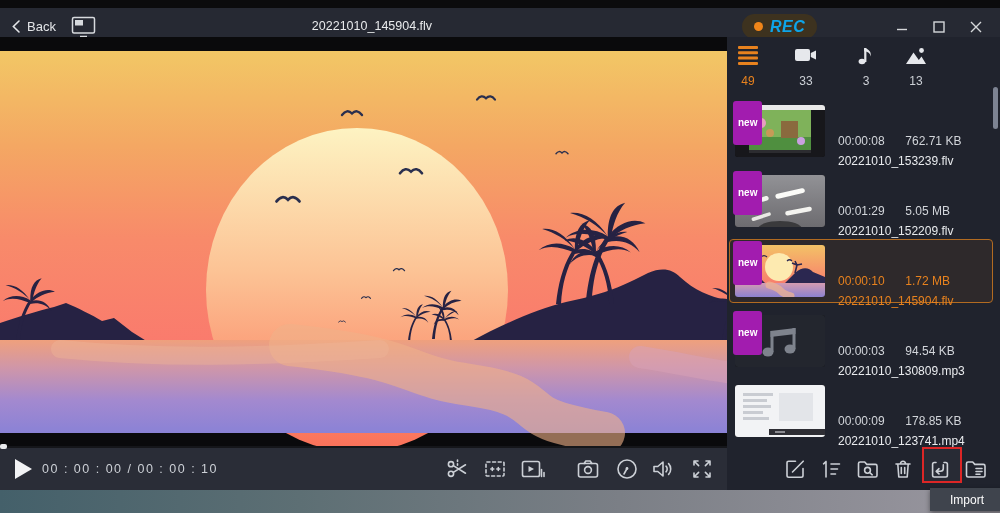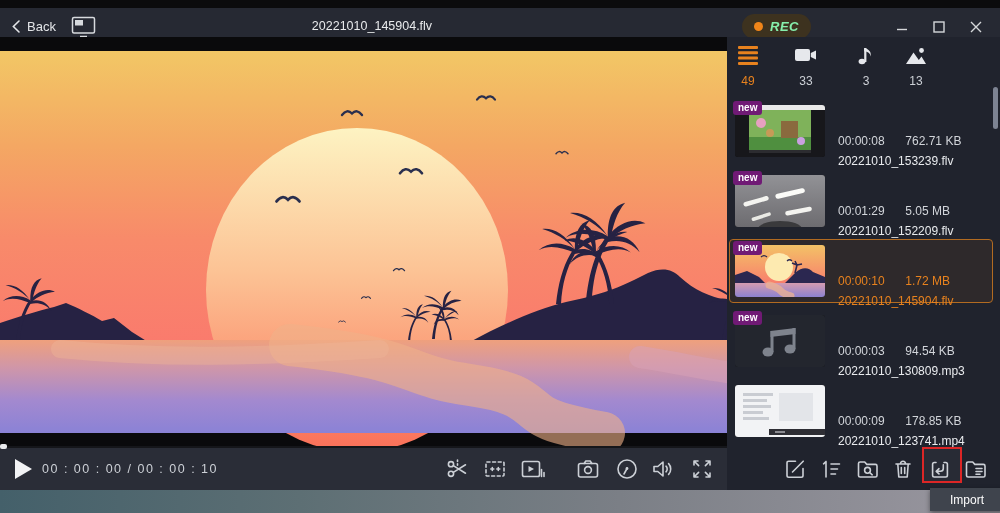--- a/index.html
+++ b/index.html
@@ -11,21 +11,21 @@
   
   .topbar{left:0;top:0;width:1000px;height:37px;background:#262933;margin-top:8px;}
   .back{left:12px;top:0;height:37px;display:flex;align-items:center;gap:7px;
         color:#e3e5e8;font-size:13px;cursor:default;}
   .display-btn{left:70px;top:7px;width:26px;height:23px;display:flex;align-items:center;justify-content:center;}
   .title{left:247px;top:0;width:250px;height:37px;line-height:37px;text-align:center;
          color:#e8eaec;font-size:12.5px;white-space:nowrap;}
   .rec-badge{left:742px;top:6px;height:25px;padding:0 12px;border-radius:13px;
              background:#3d321f;display:flex;align-items:center;gap:7px;}
   .rec-dot{width:9px;height:9px;border-radius:50%;background:#f08519;}
-  .rec-text{color:#86efac;font-size:13px;font-weight:bold;font-style:italic;letter-spacing:.5px;}
+  .rec-text{color:#0ea5e9;font-size:16px;font-weight:bold;font-style:italic;letter-spacing:.5px;}
   .win-btns{right:6px;top:0;height:37px;display:flex;}
   .win-btn{width:37px;height:37px;display:flex;align-items:center;justify-content:center;}
 
   
   .player{left:0;top:37px;width:727px;height:453px;background:#0a0a0c;}
   .video{left:0;top:14px;width:727px;height:382px;}
   .video svg{display:block;}
   .controlbar{left:0;top:411px;width:727px;height:46px;background:#2a2d37;}
   .controlbar::before{content:'';position:absolute;left:0;top:-2px;width:100%;height:2px;background:#15161a;}
   .progress-marker{left:0;top:-4px;width:7px;height:5px;border-radius:2px;background:#e9eaec;}
@@ -37,22 +37,22 @@
   .sidebar{left:727px;top:37px;width:273px;height:453px;background:#20232d;}
   .tab{top:8px;width:38px;text-align:center;}
   .tab svg{display:inline-block;}
   .tab-count{margin-top:5px;font-size:12px;color:#ccd0d6;}
   .tab.active .tab-count{color:#e8821e;}
 
   .file-row{left:3px;width:262px;height:62px;border-radius:4px;}
   .file-row.selected{border:1px solid #b26b21;background:rgba(240,133,25,.07);
                      margin-left:-1px;margin-top:-1px;}
   .thumb{position:absolute;left:5px;top:5px;width:90px;height:52px;border-radius:3px;overflow:hidden;background:#111;}
-  .badge{position:absolute;left:3px;top:1px;background:#701a75;color:#fff;font-size:10px;
-         font-weight:bold;padding:1px 5px;border-radius:3px;line-height:1.2;z-index:2;}
+  .badge{position:absolute;left:3px;top:1px;background:#a21caf;color:#fff;font-size:10px;
+         font-weight:bold;padding:16px 5px;border-radius:3px;line-height:1.2;z-index:2;}
   .badge:empty{display:none;}
   .fname{position:absolute;left:108px;top:9px;font-size:12px;color:#e9ebee;white-space:nowrap;margin-top:45px;}
   .fmeta{position:absolute;left:108px;top:34px;font-size:12px;color:#d2d5da;white-space:nowrap;}
   .fdur{display:inline-block;min-width:64px;}
   .file-row.selected .fname,.file-row.selected .fmeta{color:#e8821e;}
 
   .scroll-thumb{left:266px;top:50px;width:5px;height:42px;border-radius:3px;background:#7d8392;}
 
   .sb-icon{top:419px;width:26px;height:26px;display:flex;align-items:center;justify-content:center;}
   .red-box{left:195px;top:410px;width:36px;height:32px;border:2px solid #dc2626;background:rgba(255,255,255,.04);}

